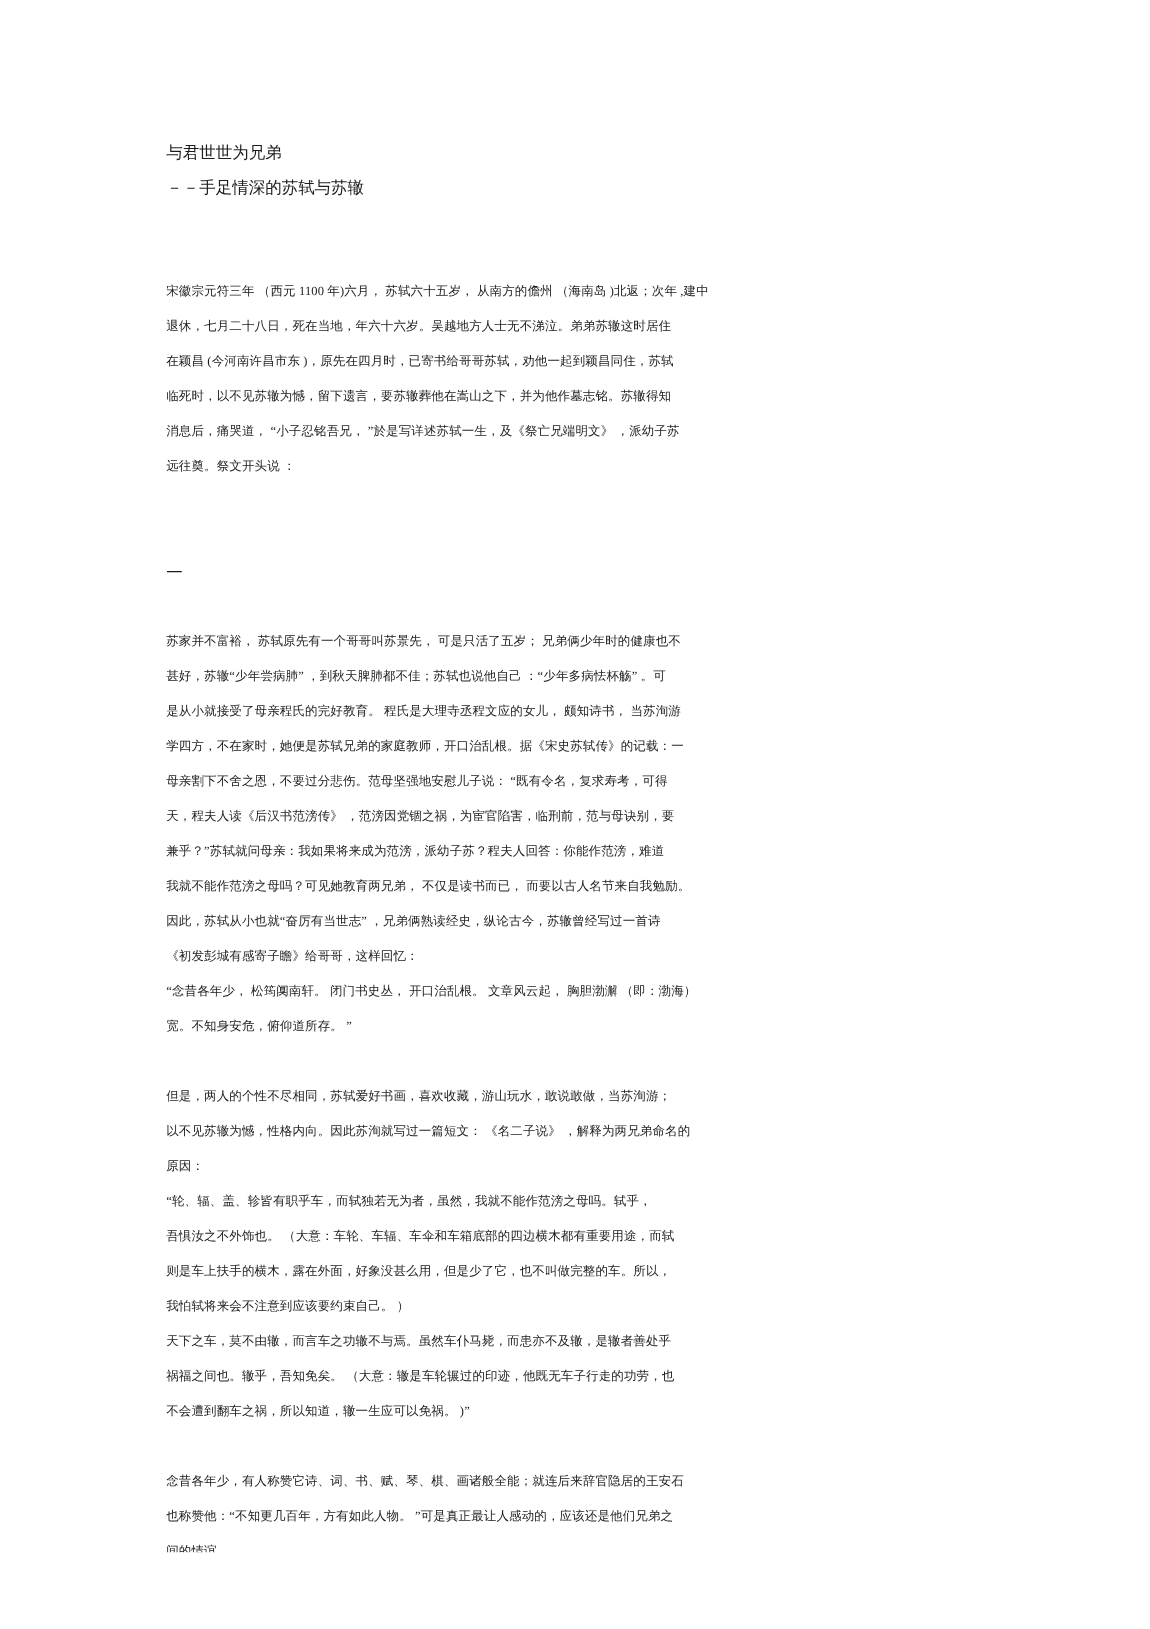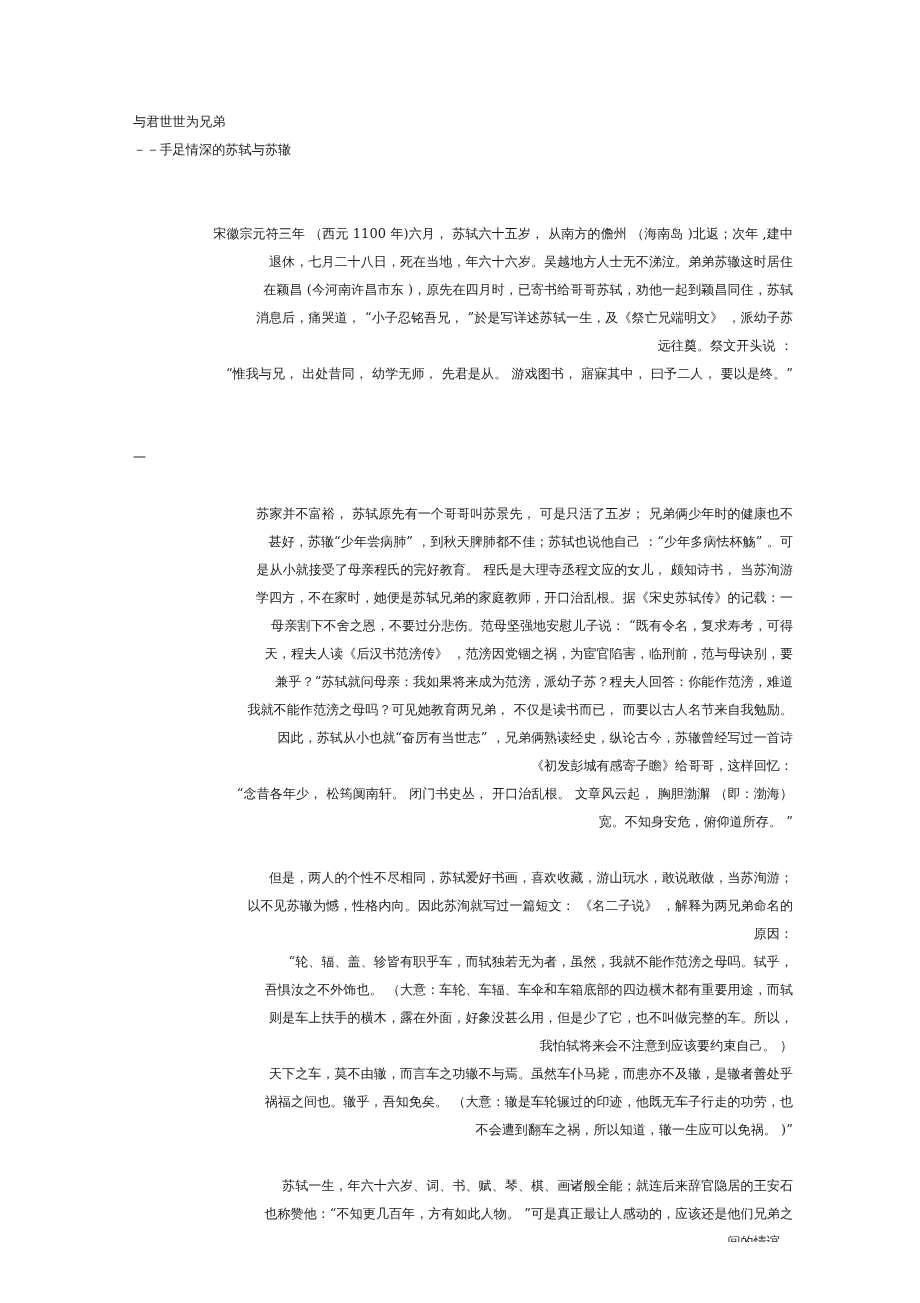--- a/index.html
+++ b/index.html
@@ -12,35 +12,35 @@
     font-family: "DejaVu Serif", "Liberation Serif", serif;
     color: #1a1a1a;
   }
   .page {
     position: relative;
     width: 920px;
     height: 1242px;
     background: #ffffff;
     overflow: hidden;
     box-sizing: border-box;
+    font-family: Liberation Serif, serif;
   }
   .content {
     position: absolute;
     left: 133px;
     top: 108px;
     width: 660px;
   }
   .doc-line {
-    font-size: 13px;
+    font-size: 10px;
     line-height: 28px;
     white-space: pre-wrap;
     word-break: break-all;
     letter-spacing: 0.1px;
     color: #1c1c1c;
-    text-align: right;
   }
   .title-line {
     font-size: 13.2px;
     line-height: 28px;
     white-space: pre-wrap;
     color: #1c1c1c;
   }
   .spacer-sm { height: 28px; }
   .spacer-md { height: 56px; }
   .spacer-lg { height: 56px; }
@@ -59,23 +59,23 @@
 
     <div class="title-line">与君世世为兄弟</div>
     <div class="title-line">－－手足情深的苏轼与苏辙</div>
 
     <div class="spacer-md"></div>
 
     <div class="para">
       <div class="doc-line">宋徽宗元符三年 （西元 1100 年)六月， 苏轼六十五岁， 从南方的儋州 （海南岛 )北返；次年 ,建中</div>
       <div class="doc-line">退休，七月二十八日，死在当地，年六十六岁。吴越地方人士无不涕泣。弟弟苏辙这时居住</div>
       <div class="doc-line">在颖昌 (今河南许昌市东 )，原先在四月时，已寄书给哥哥苏轼，劝他一起到颖昌同住，苏轼</div>
+      <div class="doc-line">临死时，以不见苏辙为憾，留下遗言，要苏辙葬他在嵩山之下，并为他作墓志铭。苏辙得知</div>
       <div class="doc-line">消息后，痛哭道， “小子忍铭吾兄， ”於是写详述苏轼一生，及《祭亡兄端明文》 ，派幼子苏</div>
       <div class="doc-line">远往奠。祭文开头说 ：</div>
-      <div class="doc-line">“惟我与兄， 出处昔同， 幼学无师， 先君是从。 游戏图书， 寤寐其中， 曰予二人， 要以是终。”</div>
     </div>
 
     <div class="spacer-lg"></div>
 
     <div class="section-mark">一</div>
 
     <div class="spacer-sm"></div>
 
     <div class="para">
       <div class="doc-line">苏家并不富裕， 苏轼原先有一个哥哥叫苏景先， 可是只活了五岁； 兄弟俩少年时的健康也不</div>
@@ -103,19 +103,19 @@
       <div class="doc-line">则是车上扶手的横木，露在外面，好象没甚么用，但是少了它，也不叫做完整的车。所以，</div>
       <div class="doc-line">我怕轼将来会不注意到应该要约束自己。 ）</div>
       <div class="doc-line">天下之车，莫不由辙，而言车之功辙不与焉。虽然车仆马毙，而患亦不及辙，是辙者善处乎</div>
       <div class="doc-line">祸福之间也。辙乎，吾知免矣。 （大意：辙是车轮辗过的印迹，他既无车子行走的功劳，也</div>
       <div class="doc-line">不会遭到翻车之祸，所以知道，辙一生应可以免祸。 )”</div>
     </div>
 
     <div class="spacer-sm"></div>
 
     <div class="para">
-      <div class="doc-line">苏轼一生，年六十六岁、词、书、赋、琴、棋、画诸般全能；就连后来辞官隐居的王安石</div>
+      <div class="doc-line">念昔各年少，有人称赞它诗、词、书、赋、琴、棋、画诸般全能；就连后来辞官隐居的王安石</div>
       <div class="doc-line">也称赞他：“不知更几百年，方有如此人物。 ”可是真正最让人感动的，应该还是他们兄弟之</div>
       <div class="doc-line">间的情谊。</div>
     </div>
 
   </div>
 </div>
 
 </body></html>

